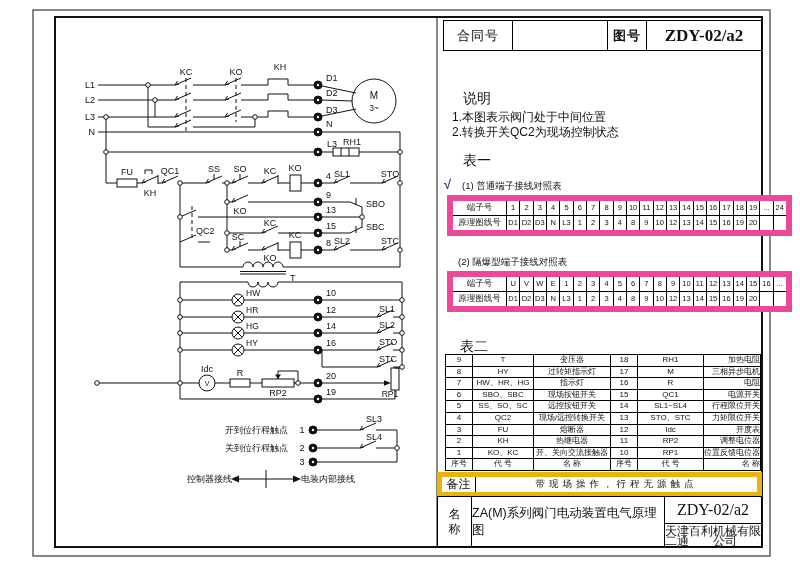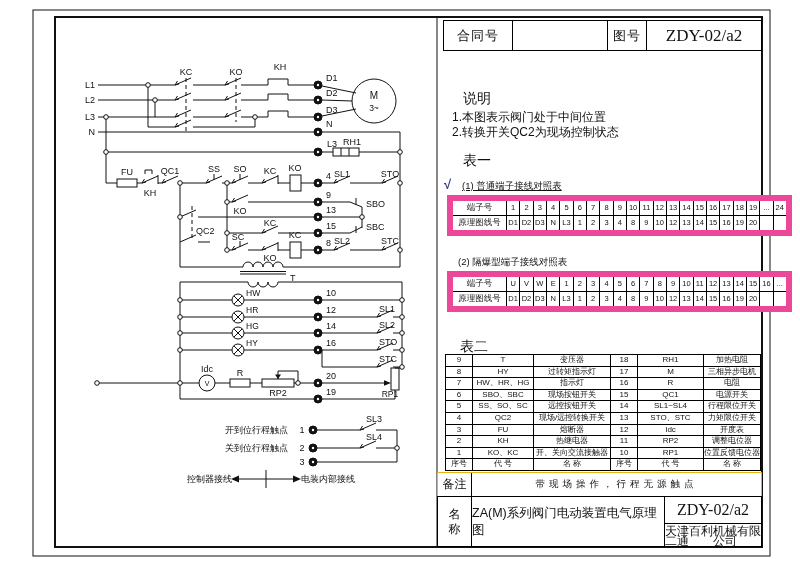--- a/index.html
+++ b/index.html
@@ -39,25 +39,25 @@
   
   .tbl2{position:absolute;left:445px;top:354px;width:316px;border:1px solid #000;box-sizing:border-box;background:#fff;}
   .t2row{display:flex;height:10.6px;line-height:10.4px;}
   .t2row + .t2row{border-top:1px solid #000;}
   .t2row .cell{text-align:center;border-right:1px solid #000;font-size:8px;overflow:hidden;white-space:nowrap;box-sizing:border-box;}
   .t2row .cell:nth-child(1){width:27px;}
   .t2row .cell:nth-child(2){width:61px;}
   .t2row .cell:nth-child(3){width:77px;}
   .t2row .cell:nth-child(4){width:27px;}
   .t2row .cell:nth-child(5){width:66px;}
-  .t2row .cell:nth-child(6){flex:1;border-right:none;}
+  .t2row .cell:nth-child(6){flex:1;border-right:none;text-align:right;}
 
   
   .remark{position:absolute;left:437px;top:472px;width:325px;height:25px;display:flex;
-          border:1px solid #eab308;box-sizing:border-box;background:#fff;}
+          border:5px solid #eab308;box-sizing:border-box;background:#fff;}
   .blklabel{display:flex;align-items:center;justify-content:center;border-right:1px solid #000;
             font-size:12px;}
   .remark .blklabel{width:33px;}
   .remarktext{flex:1;display:flex;align-items:center;justify-content:center;
               font-size:9.5px;letter-spacing:4px;}
   .nameblk{position:absolute;left:437px;top:496px;width:325px;height:51px;display:flex;
            border:1px solid #000;box-sizing:border-box;background:#fff;}
   .nameblk .blklabel{width:33px;line-height:15px;text-align:center;padding:0;flex-direction:column;}
   .nameblk .blklabel span{display:block;width:14px;}
   .nametitle{width:192px;display:flex;align-items:center;justify-content:center;
@@ -428,32 +428,32 @@
     <text x="366" y="440">SL4</text>
     <text x="232" y="482" text-anchor="end">控制器接线</text>
     <text x="301" y="482">电装内部接线</text>
   </g>
 </svg>
 
 <div class="tbox" style="left:443px;top:20px;width:165px;">
   <div class="lbl" style="width:68px;">合同号</div>
   <div class="val"></div>
 </div>
-<div class="tbox" style="left:607px;top:20px;width:155px;">
+<div class="tbox" style="left:607px;top:20px;width:155px;font-weight:bold;">
   <div class="lbl" style="width:38px;">图号</div>
   <div class="val dwgno">ZDY-02/a2</div>
 </div>
 
 <div class="heading" style="left:463px;top:90px;">说明</div>
 <div class="noteitem" style="left:452px;top:109px;">1.本图表示阀门处于中间位置</div>
 <div class="noteitem" style="left:452px;top:124px;">2.转换开关QC2为现场控制状态</div>
 
 <div class="heading" style="left:463px;top:152px;">表一</div>
 <div class="checkmark" style="left:444px;top:177px;">√</div>
-<div class="subtitle" style="left:462px;top:180px;text-decoration:underline;">(1)  普通端子接线对照表</div>
+<div class="subtitle" style="left:462px;top:180px;">(1)  普通端子接线对照表</div>
 <div class="tbl1" style="left:447px;top:195px;">
   <div class="trow">
     <span class="tlabel">端子号</span>
     <span class="tcells">
           <span class="cell">1</span>
           <span class="cell">2</span>
           <span class="cell">3</span>
           <span class="cell">4</span>
           <span class="cell">5</span>
           <span class="cell">6</span>

